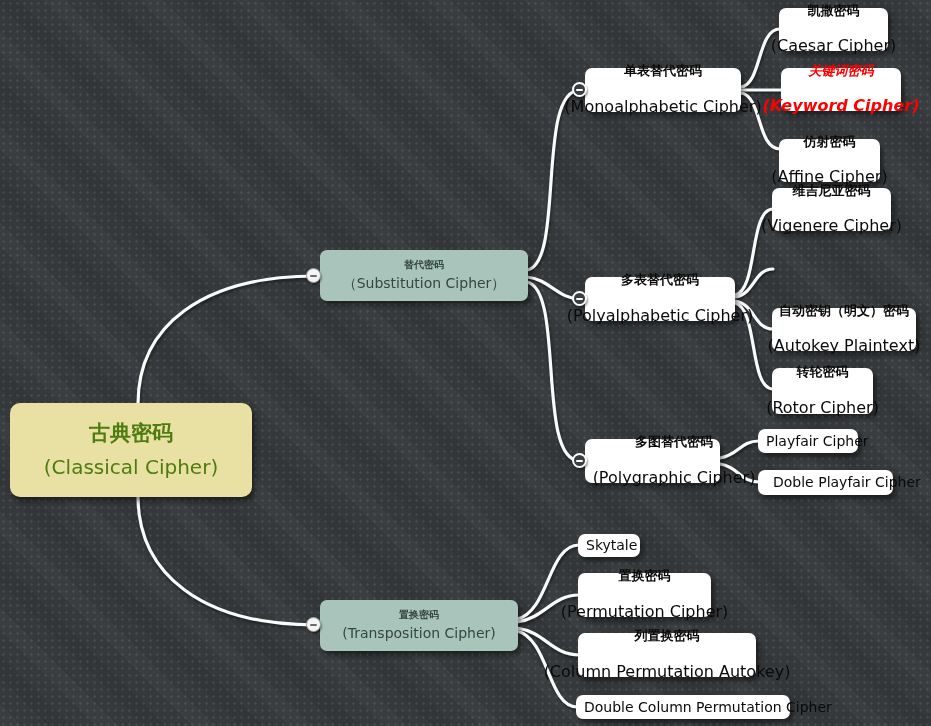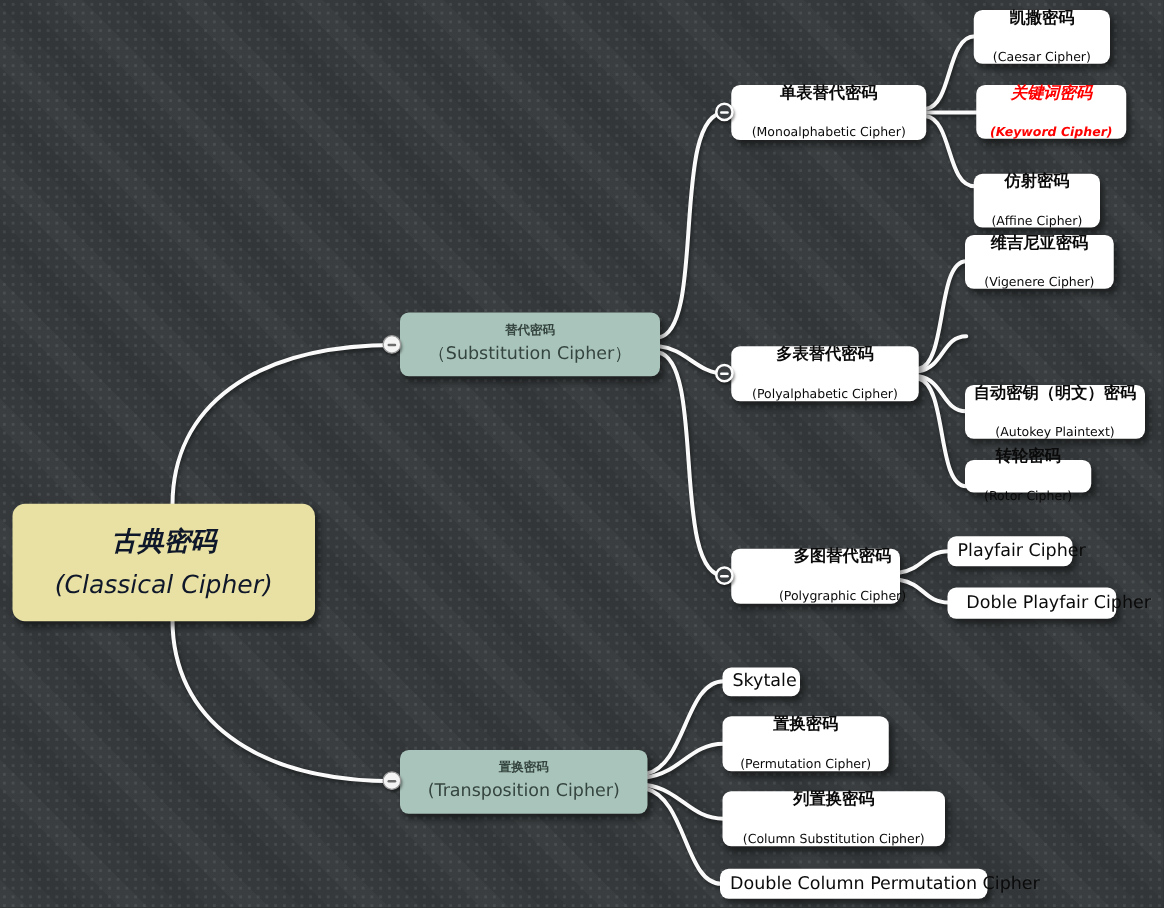--- a/index.html
+++ b/index.html
@@ -21,29 +21,29 @@
   .linkshadow{filter:drop-shadow(1px 2px 1.5px rgba(0,0,0,.45));}
   .node{
     position:absolute;box-sizing:border-box;
     display:flex;flex-direction:column;justify-content:center;align-items:center;
     text-align:center;border-radius:8px;
     box-shadow:3px 4px 5px rgba(0,0,0,.45);
     line-height:1.35;
   }
   .node .zh{font-weight:bold;white-space:nowrap;}
   .node .en{white-space:nowrap;}
-  .root{background:#e9e1a3;color:#0f172a;border-radius:10px;row-gap:7px;font-style:italic;}
+  .root{background:#e9e1a3;color:#4d7c0f;border-radius:10px;row-gap:7px;}
   .root .zh{font-size:21px;}
   .root .en{font-size:20px;}
   .branch{background:#a9c4bb;color:#35453f;row-gap:2px;border-radius:7px;}
   .branch .zh{font-size:10px;}
   .branch .en{font-size:14px;}
   .leaf{background:#ffffff;color:#0a0a0a;row-gap:1px;border-radius:7px;gap:16px;}
   .leaf .zh{font-size:13px;}
-  .leaf .en{font-size:10px;}
+  .leaf .en{font-size:16px;}
   .leaf.single{flex-direction:row;justify-content:flex-start;padding:0 8px;text-align:left;}
   .leaf.single .en{font-size:14px;}
   .keyword .zh,.keyword .en{color:#ff0000;font-style:italic;font-weight:bold;}
   .collapse{
     position:absolute;width:15px;height:15px;border-radius:50%;
     box-sizing:border-box;cursor:pointer;z-index:5;
     box-shadow:1px 2px 2px rgba(0,0,0,.4);
   }
   .collapse .minus{position:absolute;left:3px;right:3px;top:50%;height:2px;margin-top:-1px;border-radius:1px;}
   .collapse.light{background:#f4f4f4;border:1px solid #9a9a9a;}
@@ -117,41 +117,41 @@
     <div class="en">(Affine Cipher)</div>
   </div>
   <div class="node leaf" style="left:772px;top:188px;width:119px;height:43px;">
     <div class="zh">维吉尼亚密码</div>
     <div class="en">(Vigenere Cipher)</div>
   </div>
   <div class="node leaf" style="left:772px;top:308px;width:144px;height:43px;">
     <div class="zh">自动密钥（明文）密码</div>
     <div class="en">(Autokey Plaintext)</div>
   </div>
-  <div class="node leaf" style="left:772px;top:368px;width:101px;height:26px;">
+  <div class="node leaf" style="left:772px;top:368px;width:101px;height:46px;">
     <div class="zh">转轮密码</div>
     <div class="en">(Rotor Cipher)</div>
   </div>
   <div class="node leaf single" style="left:758px;top:429px;width:100px;height:24px;">
     <div class="en">Playfair Cipher</div>
   </div>
   <div class="node leaf single" style="left:758px;top:470px;width:135px;height:25px;padding-left:15px;">
     <div class="en">Doble Playfair Cipher</div>
   </div>
 
   <div class="node leaf single" style="left:578px;top:534px;width:62px;height:23px;">
     <div class="en">Skytale</div>
   </div>
   <div class="node leaf" style="left:578px;top:573px;width:133px;height:44px;">
     <div class="zh">置换密码</div>
     <div class="en">(Permutation Cipher)</div>
   </div>
   <div class="node leaf" style="left:578px;top:633px;width:178px;height:44px;">
     <div class="zh">列置换密码</div>
-    <div class="en">(Column Substitution Cipher)</div>
+    <div class="en">(Column Permutation Autokey)</div>
   </div>
   <div class="node leaf single" style="left:576px;top:695px;width:214px;height:24px;">
     <div class="en">Double Column Permutation Cipher</div>
   </div>
 
   <div class="collapse light" style="left:306px;top:268px;">
     <span class="minus"></span>
   </div>
   <div class="collapse light" style="left:306px;top:617px;">
     <span class="minus"></span>

